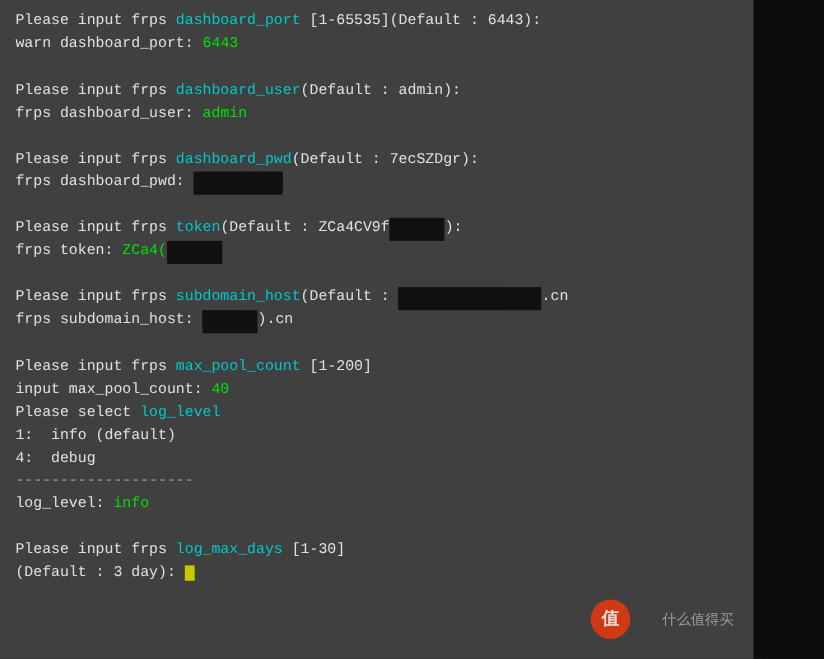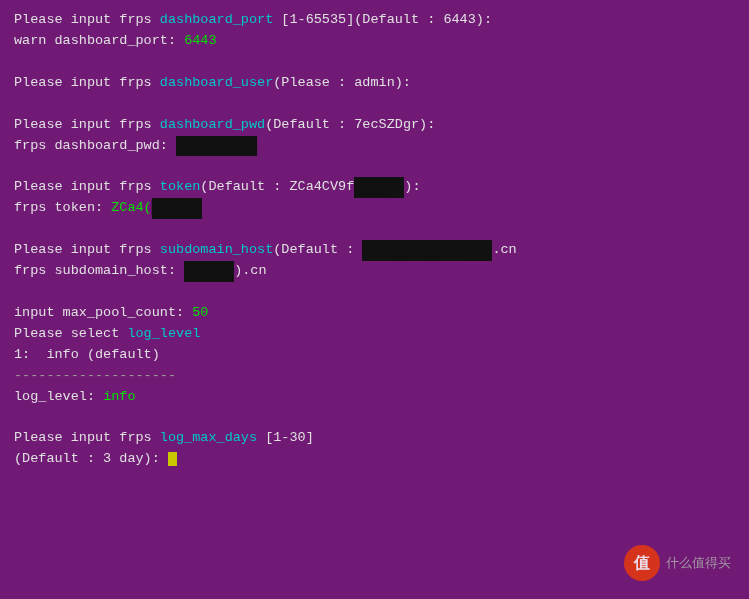--- a/index.html
+++ b/index.html
@@ -13,23 +13,23 @@
       height: 599px;
       background-color: #0d0d0d;
       font-family: 'Courier New', Courier, monospace;
       font-size: 13.5px;
       color: #c8c8c8;
       overflow: hidden;
       position: relative;
     }
 
     .terminal {
-      width: 749px;
+      width: 685px;
       height: 599px;
-      background-color: #701a75;
+      background-color: #404040;
       padding: 10px 14px;
       line-height: 1.55;
       position: relative;
     }
 
     .line {
       display: block;
       white-space: pre;
     }
 
@@ -91,35 +91,37 @@
       font-size: 16px;
       font-weight: bold;
       font-family: serif;
     }
 
     .watermark-text {
       color: #aaaaaa;
       font-size: 13px;
       font-family: 'Microsoft YaHei', 'SimHei', sans-serif;
       line-height: 1.3;
+      margin-left: 23px;
     }
   </style>
 </head>
 <body>
 
 <div class="terminal">
 
   <span class="line"><span class="white">Please input frps </span><span class="cyan">dashboard_port</span><span class="white"> [1-65535](Default : 6443):</span></span>
 
   <span class="line"><span class="white">warn dashboard_port: </span><span class="green">6443</span></span>
 
   <span class="line">&nbsp;</span>
 
-  <span class="line"><span class="white">Please input frps </span><span class="cyan">dashboard_user</span><span class="white">(Please : admin):</span></span>
+  <span class="line"><span class="white">Please input frps </span><span class="cyan">dashboard_user</span><span class="white">(Default : admin):</span></span>
 
+  <span class="line"><span class="white">frps dashboard_user: </span><span class="green">admin</span></span>
 
   <span class="line">&nbsp;</span>
 
   <span class="line"><span class="white">Please input frps </span><span class="cyan">dashboard_pwd</span><span class="white">(Default : 7ecSZDgr):</span></span>
 
   <span class="line"><span class="white">frps dashboard_pwd: </span><span class="redacted">██████████</span></span>
 
   <span class="line">&nbsp;</span>
 
   <span class="line"><span class="white">Please input frps </span><span class="cyan">token</span><span class="white">(Default : ZCa4CV9f</span><span class="redacted-sm">████</span><span class="white">):</span></span>
@@ -127,27 +129,29 @@
   <span class="line"><span class="white">frps token: </span><span class="green">ZCa4(</span><span class="redacted-sm">████</span></span>
 
   <span class="line">&nbsp;</span>
 
   <span class="line"><span class="white">Please input frps </span><span class="cyan">subdomain_host</span><span class="white">(Default : </span><span class="redacted-lg">████████████</span><span class="white">.cn</span></span>
 
   <span class="line"><span class="white">frps subdomain_host: </span><span class="redacted-sm">████</span><span class="white">).cn</span></span>
 
   <span class="line">&nbsp;</span>
 
+  <span class="line"><span class="white">Please input frps </span><span class="cyan">max_pool_count</span><span class="white"> [1-200]</span></span>
 
 
-  <span class="line"><span class="white">input max_pool_count: </span><span class="green">50</span></span>
+  <span class="line"><span class="white">input max_pool_count: </span><span class="green">40</span></span>
 
   <span class="line"><span class="white">Please select </span><span class="cyan">log_level</span></span>
 
   <span class="line"><span class="white">1:  info (default)</span></span>
+  <span class="line"><span class="white">4:  debug</span></span>
   <span class="line"><span class="gray">--------------------</span></span>
 
   <span class="line"><span class="white">log_level: </span><span class="green">info</span></span>
 
   <span class="line">&nbsp;</span>
 
   <span class="line"><span class="white">Please input frps </span><span class="cyan">log_max_days</span><span class="white"> [1-30]</span></span>
 
   <span class="line"><span class="white">(Default : 3 day): </span><span class="cursor"></span></span>
 

